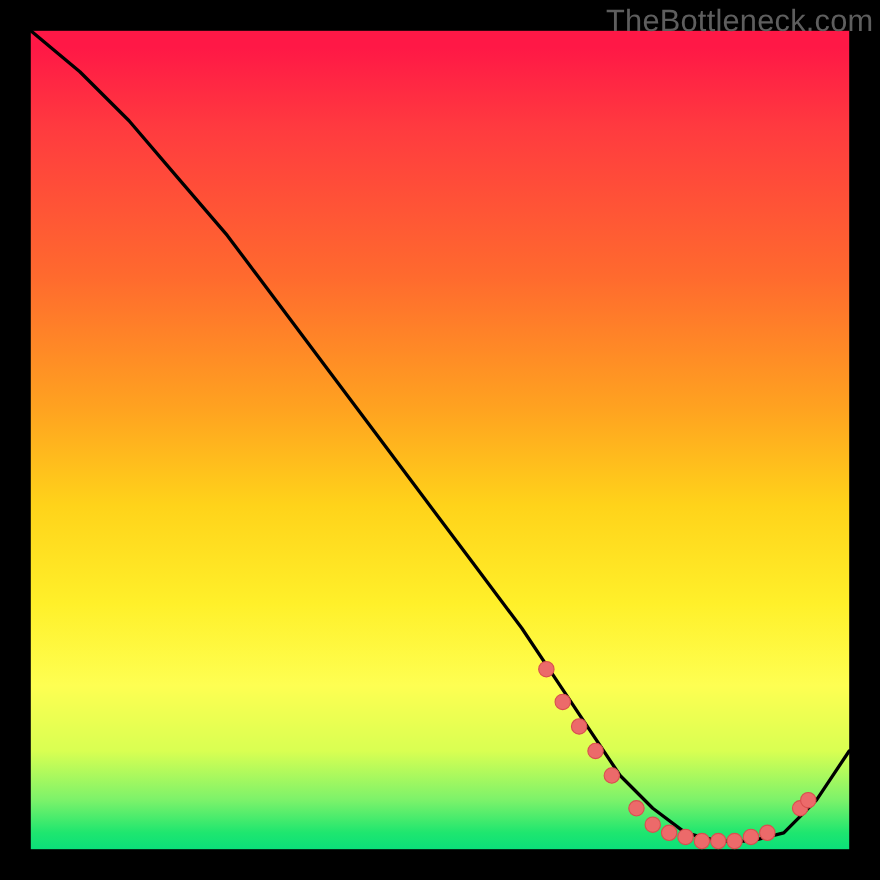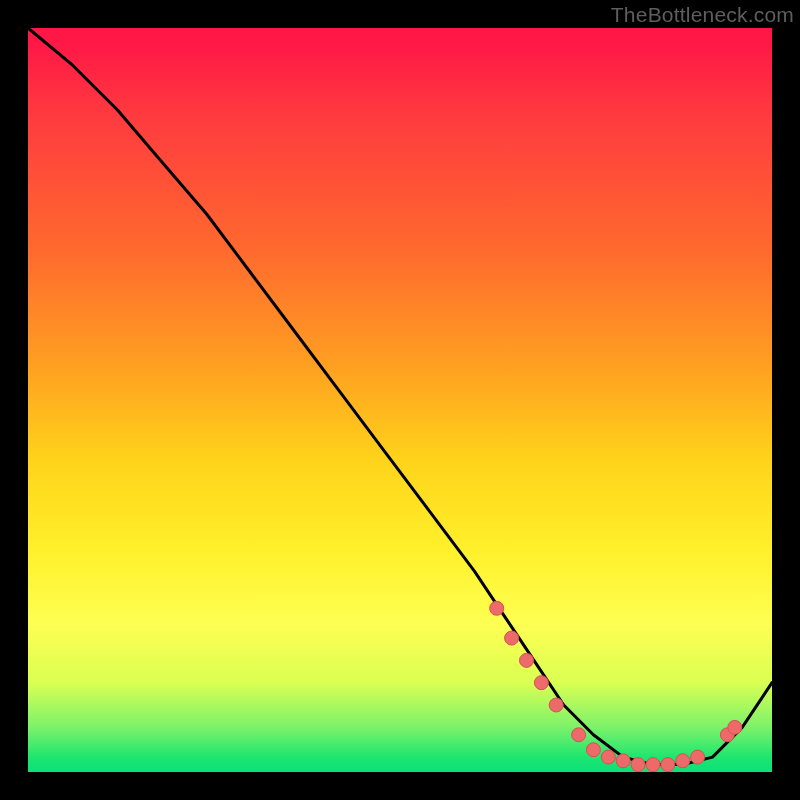--- a/index.html
+++ b/index.html
@@ -48,21 +48,21 @@
     top: 0;
     width: 744px;
     height: 744px;
     overflow: visible;
   }
   .watermark {
     position: absolute;
     right: 6px;
     top: 3px;
     color: #5e5e5e;
-    font-size: 21px;
+    font-size: 28px;
     font-weight: 400;
     letter-spacing: 0.2px;
   }
 </style>
 </head>
 <body>
 
 <div class="frame">
   <div class="plot-area"></div>
   <svg class="curve" viewBox="0 0 744 744" preserveAspectRatio="none">

